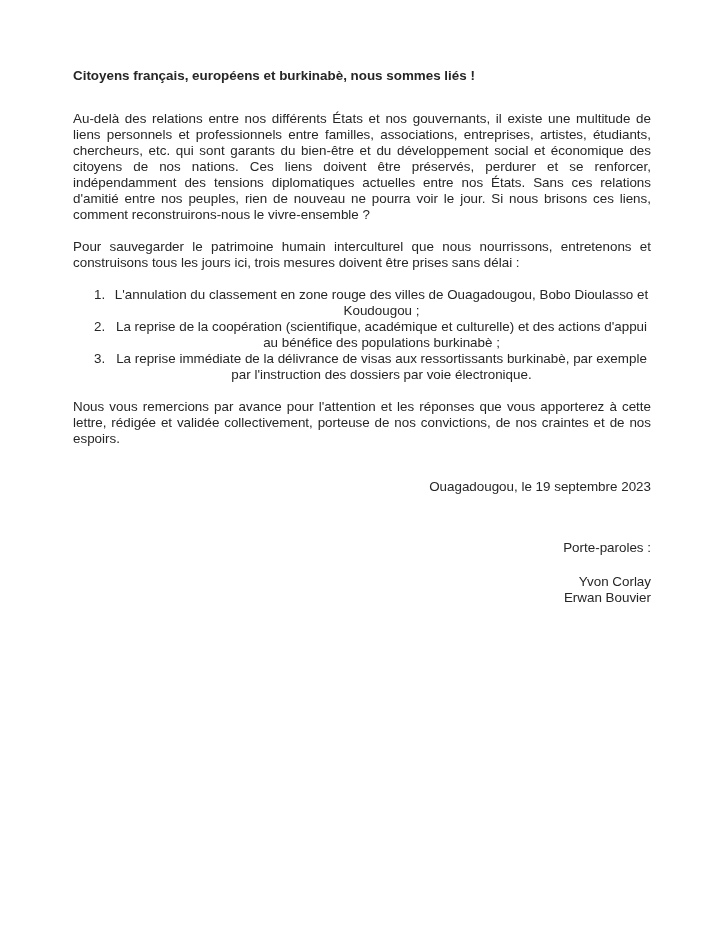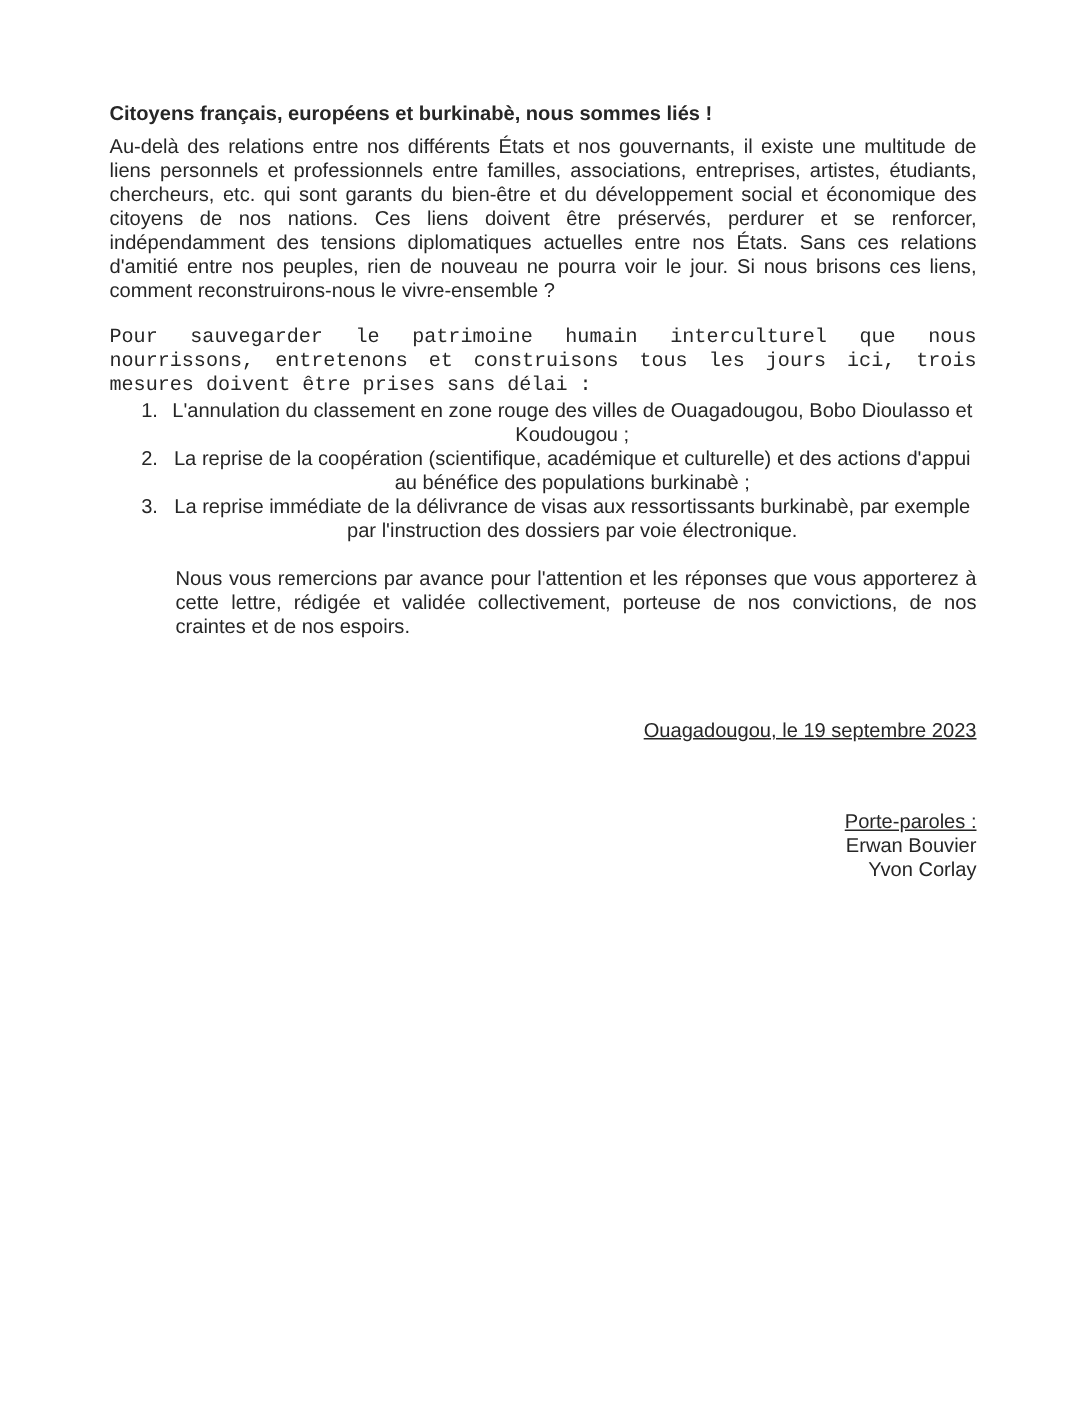--- a/index.html
+++ b/index.html
@@ -18,58 +18,55 @@
       color: #262626;
     }
     .page {
       position: absolute;
       left: 73px;
       top: 68px;
       width: 578px;
     }
     .title {
       font-weight: bold;
-      margin: 0 0 6px 0;
+      margin: 0 0 27px 0;
       white-space: nowrap;
     }
     p {
       margin: 0 0 16px 0;
       text-align: justify;
     }
-    p.tight { margin-bottom: 0; font-family: Liberation Mono, monospace; }
+    p.tight { margin-bottom: 16px; }
     ol {
       margin: 0 0 16px 0;
       padding-left: 36px;
     }
     ol li {
       text-align: center;
       padding-left: 3px;
     }
     .closing {
       margin-bottom: 0;
-      margin-left: 44px;
     }
     .date {
       position: absolute;
       left: 73px;
       top: 479px;
       width: 578px;
       text-align: right;
-      text-decoration: underline;
     }
     .signatories {
       position: absolute;
       left: 73px;
       top: 540px;
       width: 578px;
       text-align: right;
     }
     .sig-heading {
-      text-decoration: underline;
-      margin-bottom: 0;
+      margin-bottom: 18px;
     }
     .sig-name { display: block; }
   </style>
 </head>
 <body>
 
 <div class="page">
   <div class="title">Citoyens français, européens et burkinabè, nous sommes liés !</div>
   <p>Au-delà des relations entre nos différents États et nos gouvernants, il existe une multitude de liens personnels et professionnels entre familles, associations, entreprises, artistes, étudiants, chercheurs, etc. qui sont garants du bien-être et du développement social et économique des citoyens de nos nations. Ces liens doivent être préservés, perdurer et se renforcer, indépendamment des tensions diplomatiques actuelles entre nos États. Sans ces relations d'amitié entre nos peuples, rien de nouveau ne pourra voir le jour. Si nous brisons ces liens, comment reconstruirons-nous le vivre-ensemble ?</p>
   <p class="tight">Pour sauvegarder le patrimoine humain interculturel que nous nourrissons, entretenons et construisons tous les jours ici, trois mesures doivent être prises sans délai :</p>
@@ -78,15 +75,15 @@
     <li>La reprise de la coopération (scientifique, académique et culturelle) et des actions d'appui au bénéfice des populations burkinabè ;</li>
     <li>La reprise immédiate de la délivrance de visas aux ressortissants burkinabè, par exemple par l'instruction des dossiers par voie électronique.</li>
   </ol>
   <p class="closing">Nous vous remercions par avance pour l'attention et les réponses que vous apporterez à cette lettre, rédigée et validée collectivement, porteuse de nos convictions, de nos craintes et de nos espoirs.</p>
 </div>
 
 <div class="date">Ouagadougou, le 19 septembre 2023</div>
 
 <div class="signatories">
   <div class="sig-heading">Porte-paroles :</div>
+  <span class="sig-name">Yvon Corlay</span>
   <span class="sig-name">Erwan Bouvier</span>
-  <span class="sig-name">Yvon Corlay</span>
 </div>
 
 </body></html>

